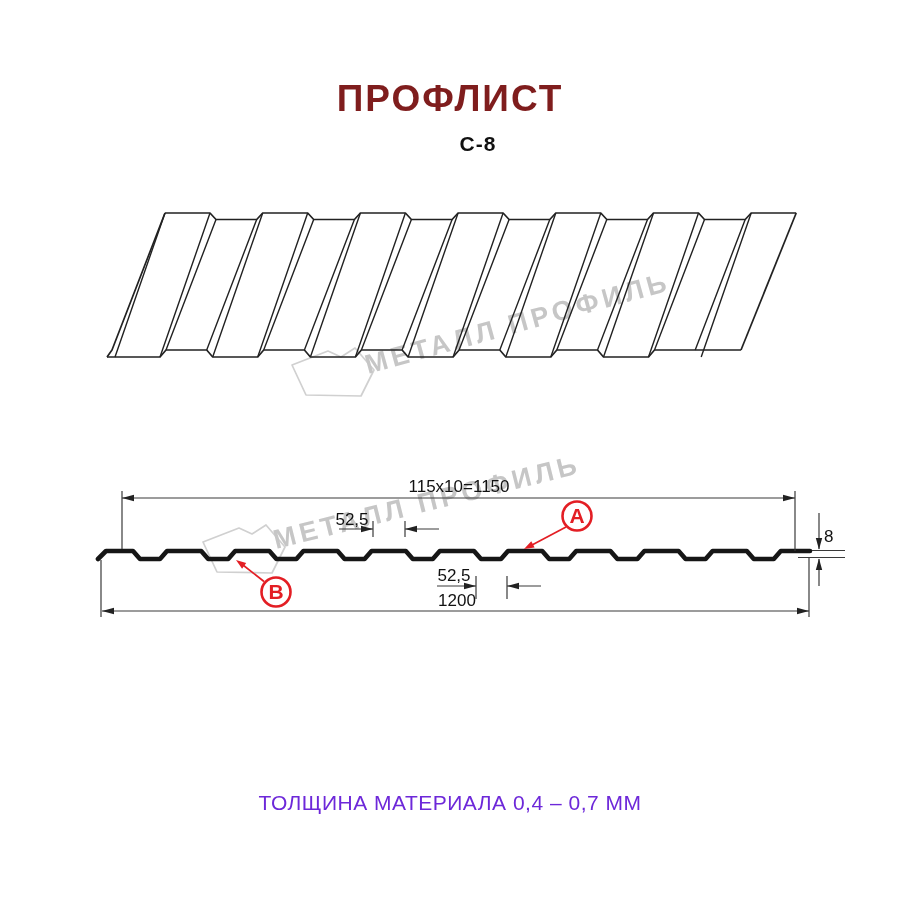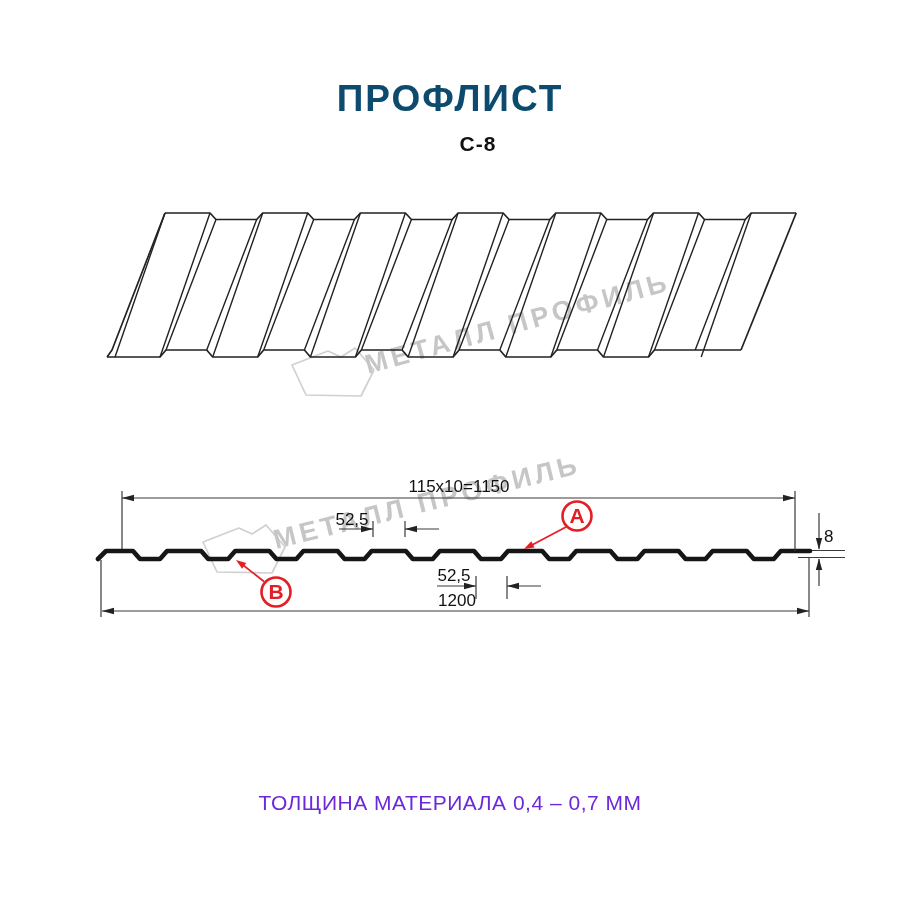--- a/index.html
+++ b/index.html
@@ -1,19 +1,19 @@
 <!DOCTYPE html>
 <html><head>
 <meta charset="utf-8">
 <style>
   html,body{margin:0;padding:0;background:#fff;}
   .page{position:relative;width:900px;height:900px;background:#ffffff;overflow:hidden;
         font-family:"Liberation Sans",sans-serif;}
   .title{position:absolute;top:78px;left:0;width:100%;text-align:center;
-         font-size:37px;font-weight:bold;letter-spacing:2px;color:#0c4a6e;}
+         font-size:37px;font-weight:bold;letter-spacing:2px;color:#7f1d1d;}
   .subtitle{position:absolute;top:132px;left:0;width:100%;text-align:center;
             font-size:21px;font-weight:bold;letter-spacing:1px;color:#111;margin-left:28px;}
   .footer{position:absolute;top:791px;left:0;width:100%;text-align:center;
           font-size:21px;letter-spacing:0.5px;color:#6d28d9;}
   svg{position:absolute;top:0;left:0;}
   .edge{stroke:#222;stroke-width:1.7;fill:none;stroke-linejoin:round;}
   .rib{stroke:#222;stroke-width:1.4;fill:none;}
   .xs{stroke:#161616;stroke-width:4.6;fill:none;stroke-linejoin:round;stroke-linecap:round;}
   .dimline{stroke:#3a3a3a;stroke-width:1.2;fill:none;}
   .arrow{fill:#222;stroke:none;}

